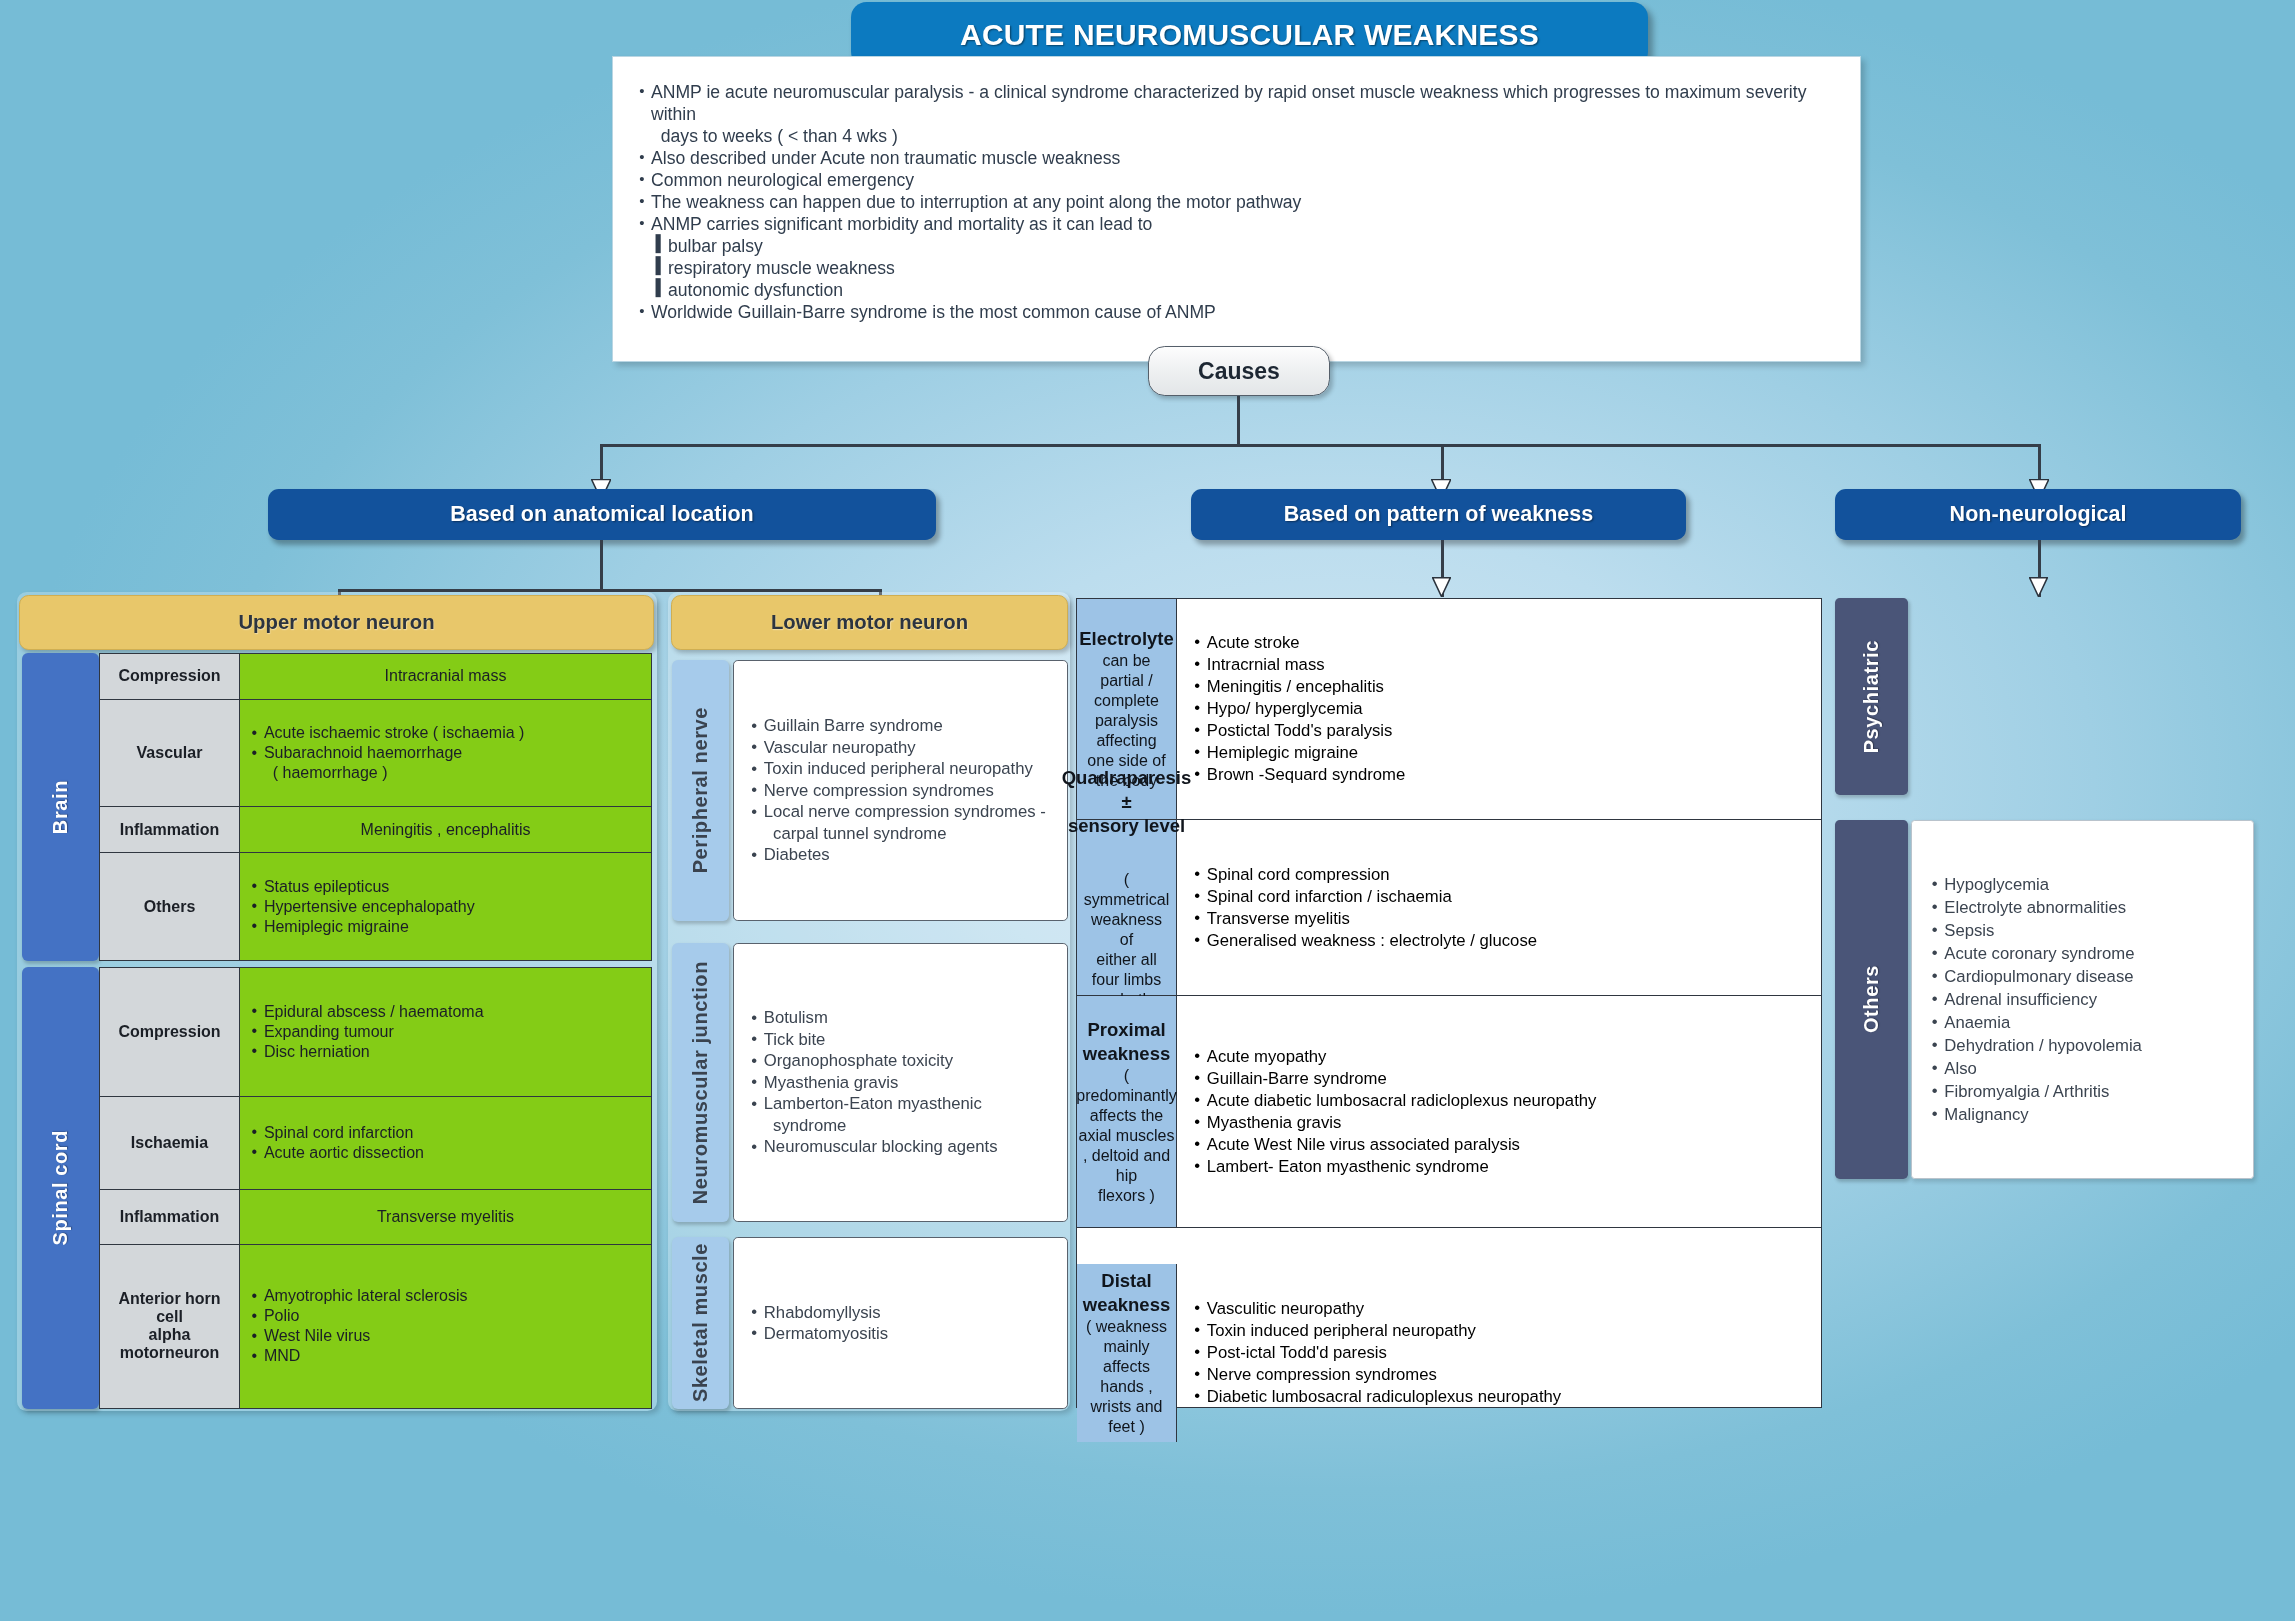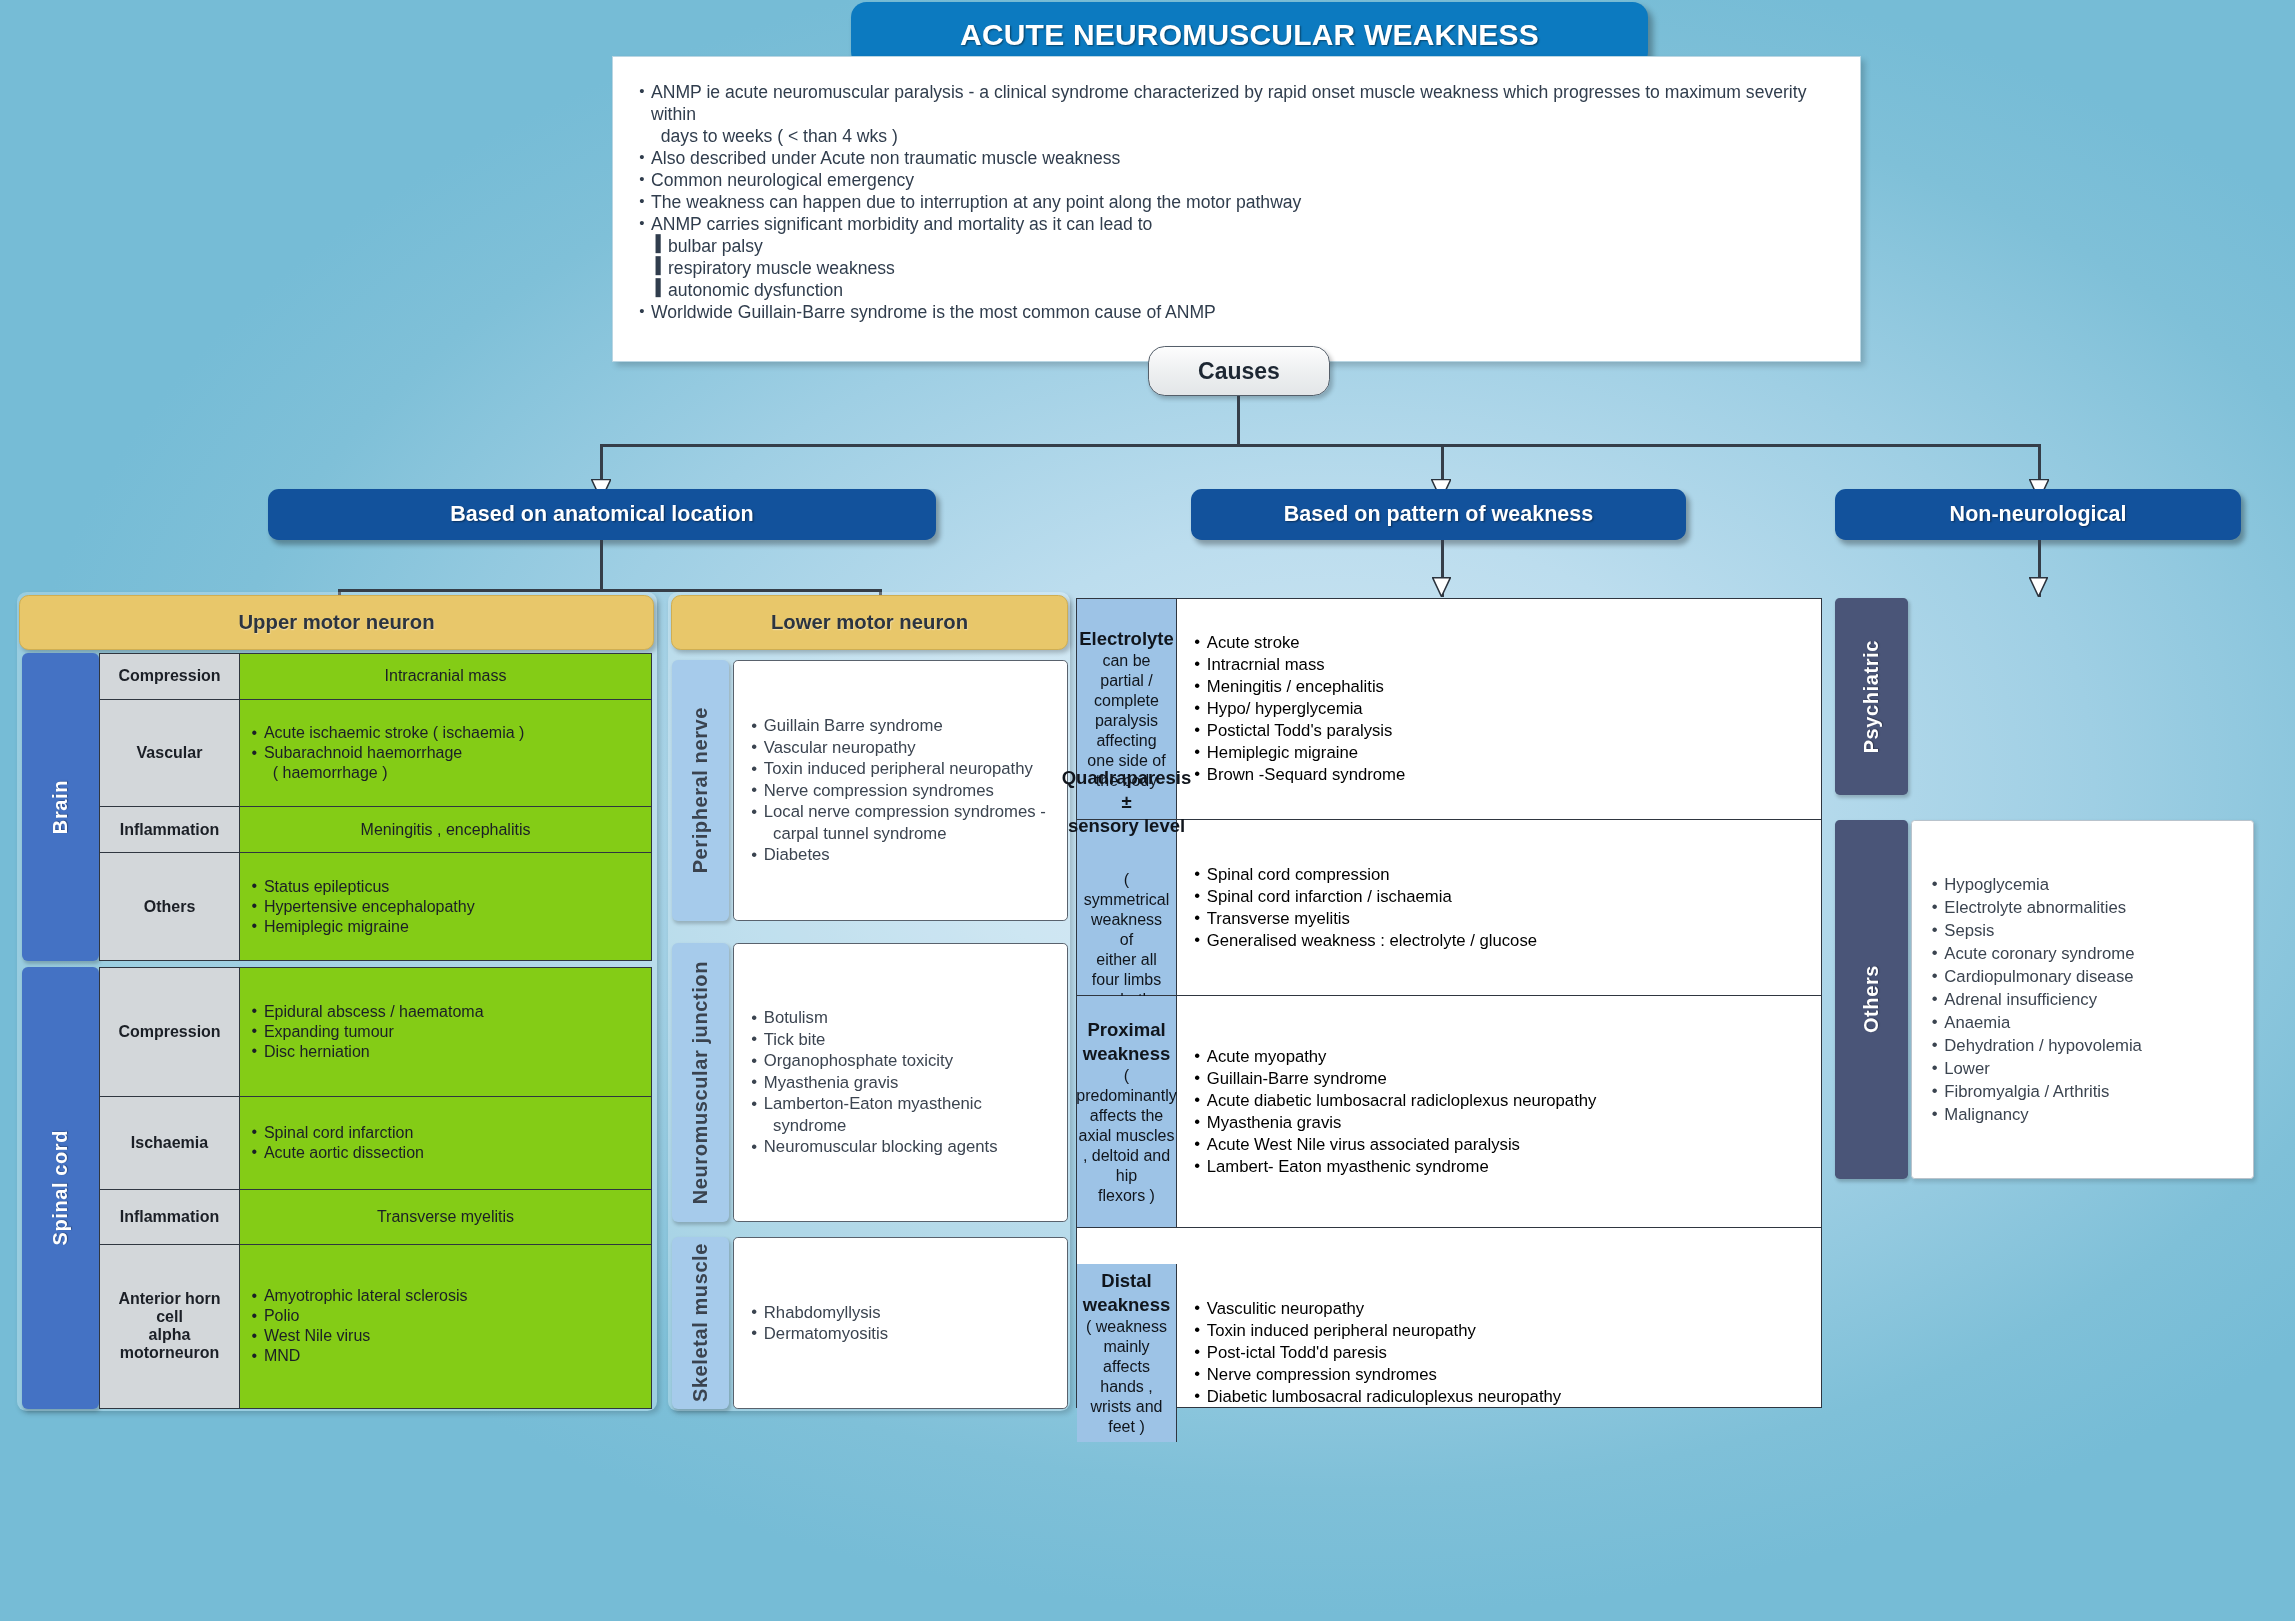--- a/index.html
+++ b/index.html
@@ -512,20 +512,20 @@
   <div class="nn-card" style="left:1911px; top:820px; width:343px; height:359px;">
     <ul class="bl" id="nn-1">
         <li>Hypoglycemia</li>
         <li>Electrolyte abnormalities</li>
         <li>Sepsis</li>
         <li>Acute coronary syndrome</li>
         <li>Cardiopulmonary disease</li>
         <li>Adrenal insufficiency</li>
         <li>Anaemia</li>
         <li>Dehydration / hypovolemia</li>
-        <li>Lower</li>
+        <li>Also</li>
         <li>Fibromyalgia / Arthritis</li>
         <li>Malignancy</li>
       </ul>
   </div>
 
 </div>
 
 
 </body></html>

